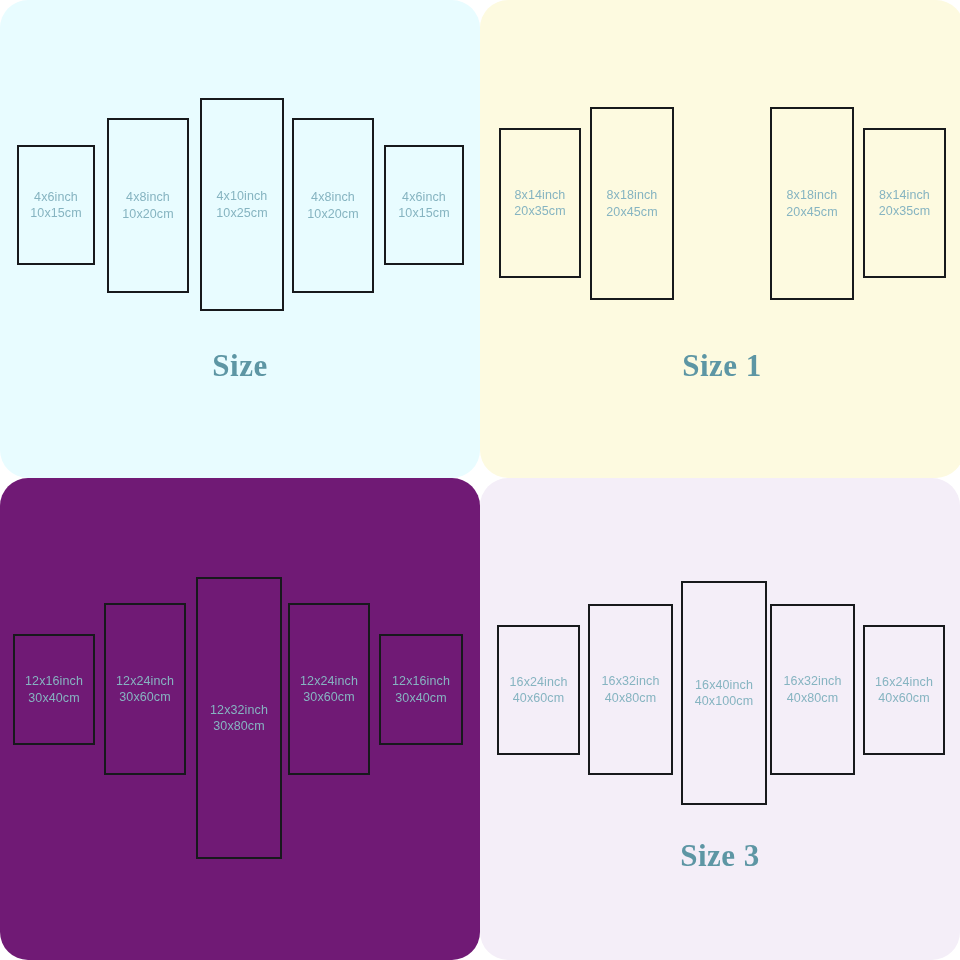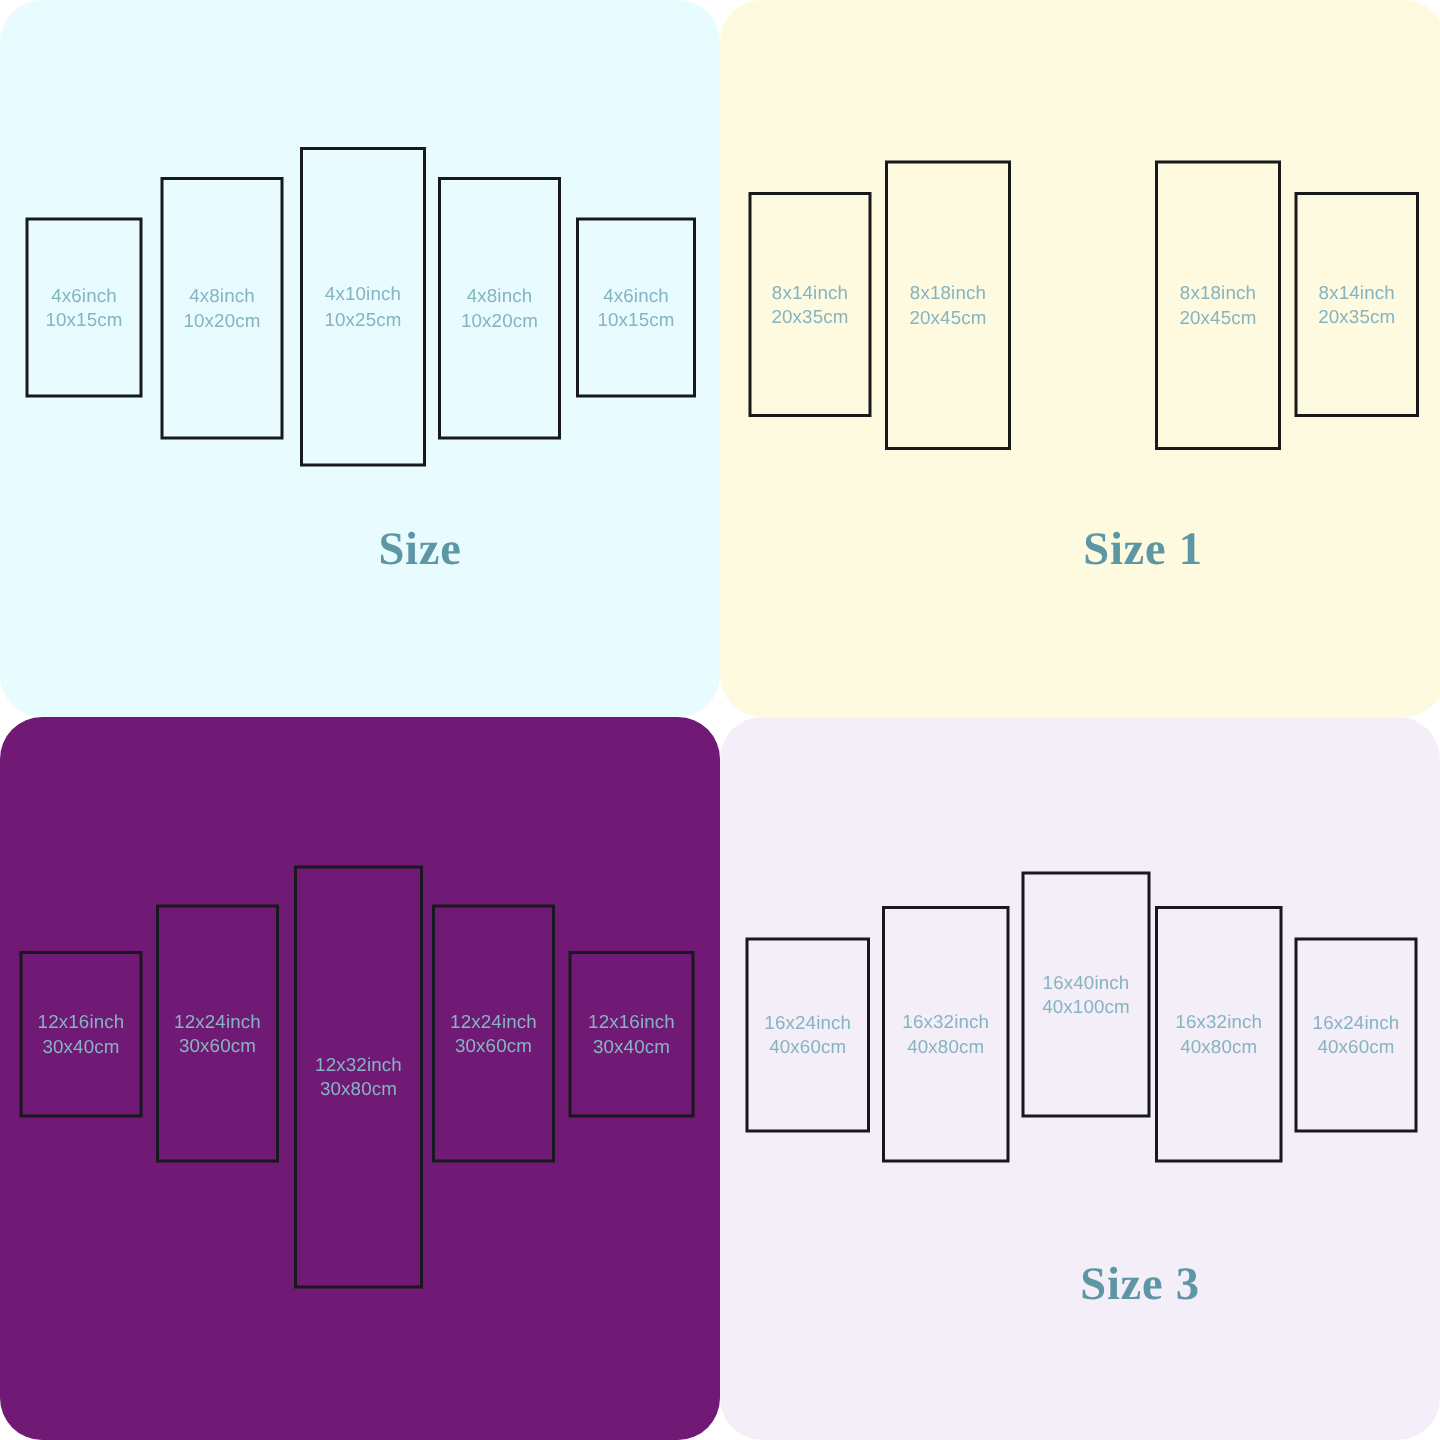--- a/index.html
+++ b/index.html
@@ -42,21 +42,20 @@
 
   .quad-title{
     position:absolute;
     width:100%;
     text-align:center;
     color:#5d96a4;
     font-family:"Liberation Serif", serif;
     font-weight:bold;
     font-size:31px;
     letter-spacing:0.5px;
-    padding-left:40px;
   }
 </style>
 </head>
 <body>
 
 <div id="stage">
 
   <div class="quadrant" id="q-tl" style="background: rgb(232, 252, 255);">
     <div class="panels">
         <div class="panel" style="left: 17px; top: 145px; width: 78px; height: 120px; border-color: rgb(23, 25, 28);">
@@ -117,21 +116,21 @@
   </div>
 
   <div class="quadrant" id="q-br" style="background: rgb(244, 238, 248);">
     <div class="panels">
         <div class="panel" style="left: 17px; top: 147px; width: 83px; height: 130px; border-color: rgb(23, 25, 28);">
           <div class="panel-label" style="color: rgb(134, 180, 193);"><span>16x24inch</span><span class="l2">40x60cm</span></div>
         </div>
         <div class="panel" style="left: 108px; top: 126px; width: 85px; height: 171px; border-color: rgb(23, 25, 28);">
           <div class="panel-label" style="color: rgb(134, 180, 193);"><span>16x32inch</span><span class="l2">40x80cm</span></div>
         </div>
-        <div class="panel" style="left: 201px; top: 103px; width: 86px; height: 164px; border-color: rgb(23, 25, 28);">
+        <div class="panel" style="left: 201px; top: 103px; width: 86px; height: 224px; border-color: rgb(23, 25, 28);">
           <div class="panel-label" style="color: rgb(134, 180, 193);"><span>16x40inch</span><span class="l2">40x100cm</span></div>
         </div>
         <div class="panel" style="left: 290px; top: 126px; width: 85px; height: 171px; border-color: rgb(23, 25, 28);">
           <div class="panel-label" style="color: rgb(134, 180, 193);"><span>16x32inch</span><span class="l2">40x80cm</span></div>
         </div>
         <div class="panel" style="left: 383px; top: 147px; width: 82px; height: 130px; border-color: rgb(23, 25, 28);">
           <div class="panel-label" style="color: rgb(134, 180, 193);"><span>16x24inch</span><span class="l2">40x60cm</span></div>
         </div>
       </div>
     <div class="quad-title" style="color: rgb(93, 150, 164); top: 360px;">Size 3</div>

